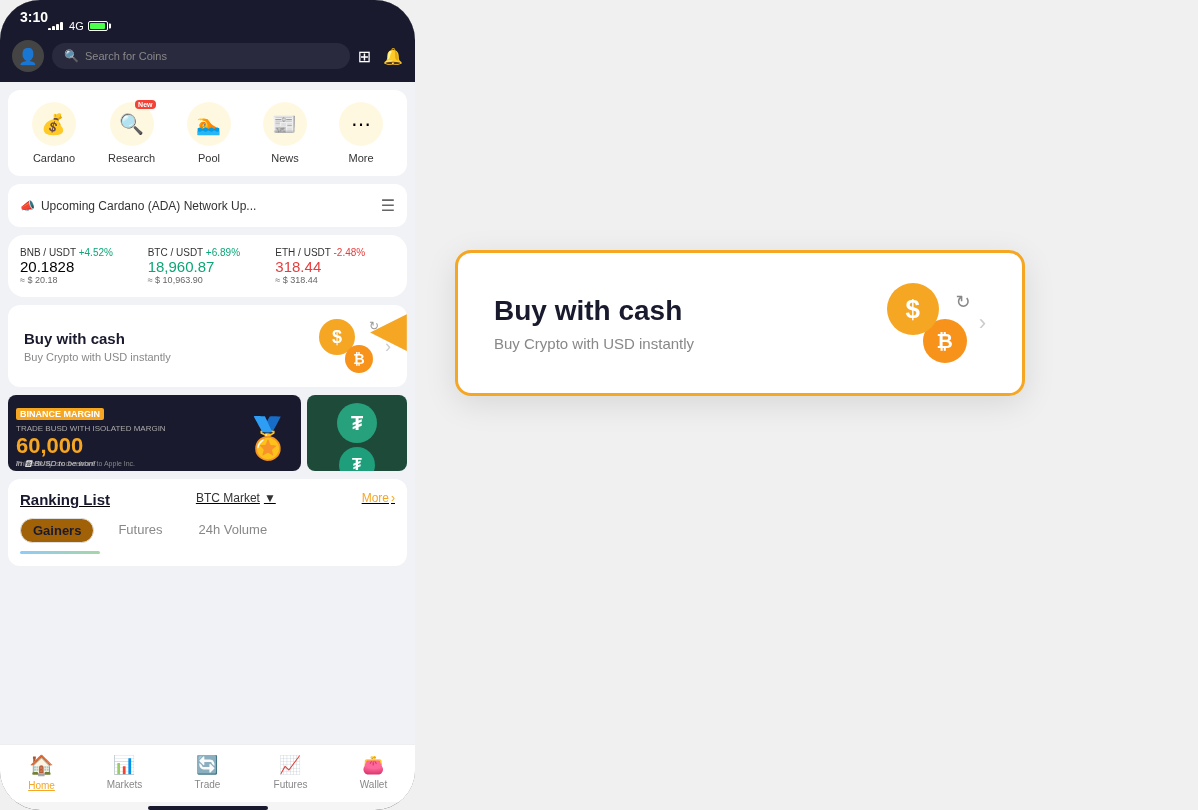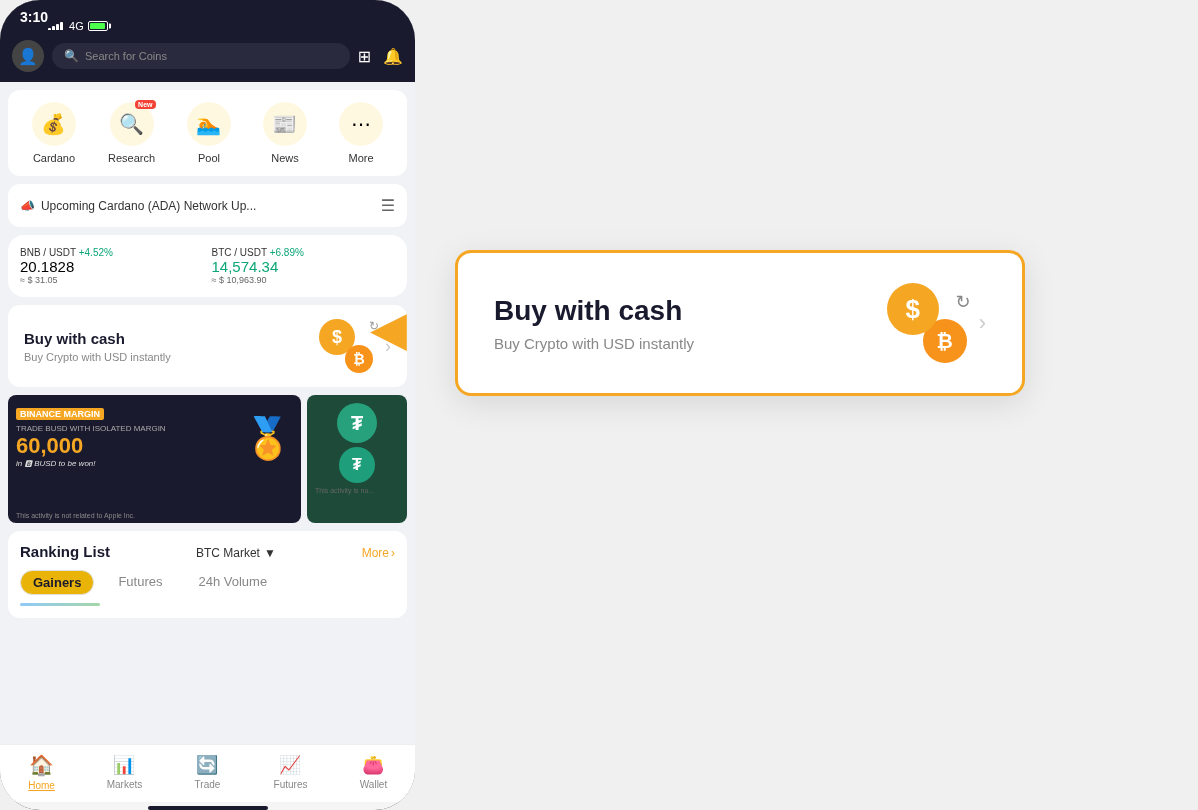--- a/index.html
+++ b/index.html
@@ -312,21 +312,21 @@
       color: #ccc;
       font-size: 18px;
       margin-left: 8px;
     }
 
     
     .banner-row {
       display: flex;
       gap: 6px;
       margin: 0 8px 8px;
-      height: 128px;
+      height: 76px;
       overflow: hidden;
     }
     .banner-left {
       flex: 1;
       background: #1a1a2e;
       border-radius: 8px;
       padding: 8px;
       position: relative;
       overflow: hidden;
     }
@@ -402,23 +402,24 @@
 
     
     .ranking-section {
       background: white;
       border-radius: 12px;
       margin: 0 8px 8px;
       padding: 12px;
     }
     .ranking-header {
       display: flex;
-      align-items: flex-end;
+      align-items: flex-start;
       justify-content: space-between;
       margin-bottom: 10px;
+      text-decoration: underline;
     }
     .ranking-title {
       font-size: 15px;
       font-weight: 700;
       color: #1a1a2e;
     }
     .ranking-market {
       display: flex;
       align-items: center;
       gap: 4px;
@@ -438,21 +439,21 @@
       gap: 12px;
     }
     .ranking-tab {
       font-size: 13px;
       color: #888;
       padding: 4px 12px;
       border-radius: 16px;
       cursor: pointer;
     }
     .ranking-tab.active {
-      background: #eab308;
+      background: #a16207;
       color: #1a1a2e;
       font-weight: 600;
       border: 1px solid #e0e0e0;
     }
     .ranking-underline {
       height: 3px;
       background: linear-gradient(to right, #90caf9, #a5d6a7);
       border-radius: 2px;
       width: 80px;
       margin-top: 8px;
@@ -654,29 +655,37 @@
       </div>
 
       <div class="price-ticker">
         <div class="ticker-row">
           <div class="ticker-item">
             <div class="ticker-pair">
               <span>BNB / USDT</span>
               <span class="positive">+4.52%</span>
             </div>
             <div class="ticker-price">20.1828</div>
-            <div class="ticker-usd">≈ $ 31.05</div>
+            <div class="ticker-usd">≈ $ 20.18</div>
           </div>
           <div class="ticker-item">
             <div class="ticker-pair">
               <span>BTC / USDT</span>
               <span class="positive">+6.89%</span>
             </div>
-            <div class="ticker-price positive">14,574.34</div>
+            <div class="ticker-price positive">18,960.87</div>
             <div class="ticker-usd">≈ $ 10,963.90</div>
+          </div>
+          <div class="ticker-item">
+            <div class="ticker-pair">
+              <span>ETH / USDT</span>
+              <span class="negative">-2.48%</span>
+            </div>
+            <div class="ticker-price negative">318.44</div>
+            <div class="ticker-usd">≈ $ 318.44</div>
           </div>
         </div>
       </div>
 
       <div class="buy-cash-card">
         <div class="buy-cash-left">
           <div class="buy-cash-title">Buy with cash</div>
           <div class="buy-cash-sub">Buy Crypto with USD instantly</div>
         </div>
         <div class="buy-cash-icons">

